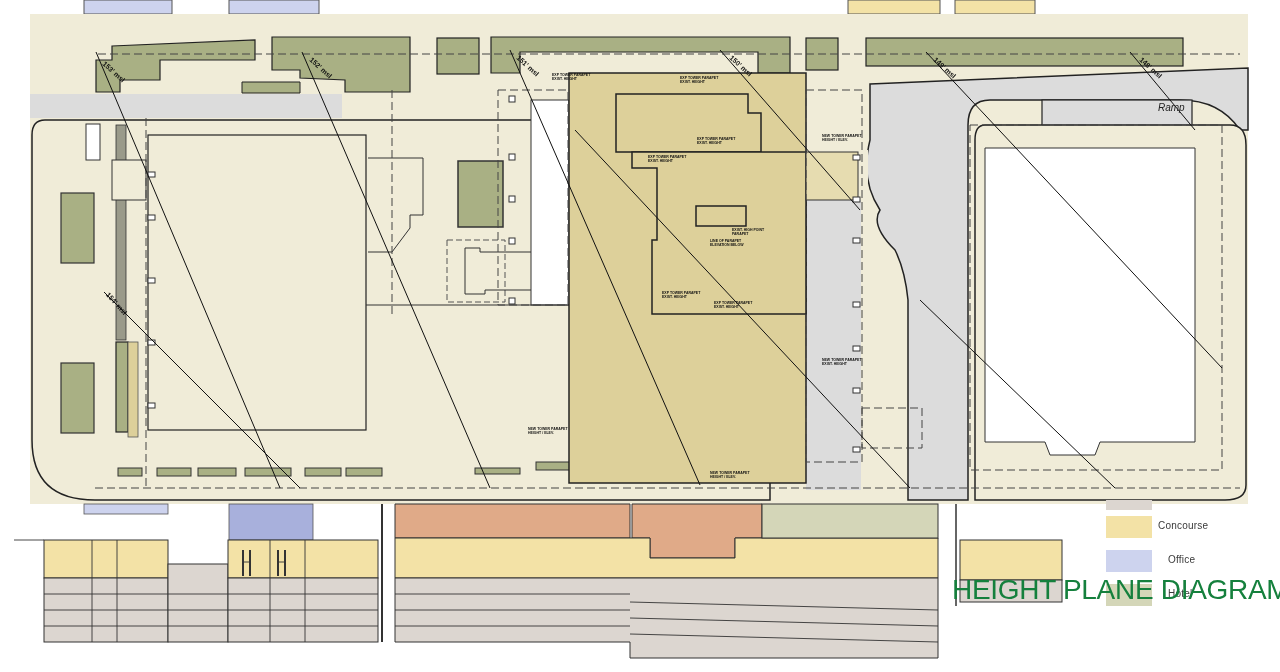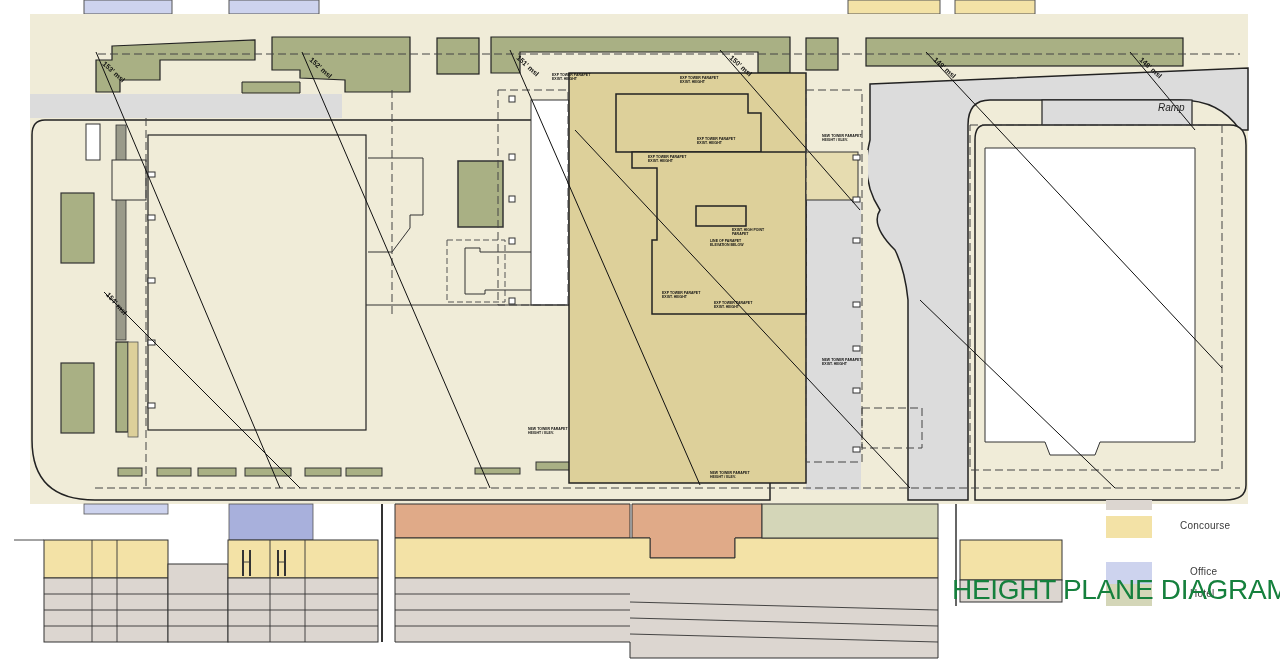--- a/index.html
+++ b/index.html
@@ -1,21 +1,21 @@
 <!DOCTYPE html>
 <html><head>
 <meta charset="utf-8">
 <style>
   html,body{margin:0;padding:0;background:#ffffff;}
   body{width:1280px;height:672px;position:relative;overflow:hidden;font-family:"Liberation Sans",sans-serif;}
   #canvas{position:absolute;left:0;top:0;width:1280px;height:672px;}
   .legend{position:absolute;left:1106px;top:514px;width:170px;}
   .legend-item{position:absolute;left:0;height:22px;width:170px;}
   .swatch{position:absolute;left:0;top:0;width:46px;height:22px;}
-  .legend-label{position:absolute;left:52px;top:4px;font-size:10px;color:#3a3a3a;font-family:"Liberation Sans",sans-serif;letter-spacing:0.2px;margin-left:22px;}
+  .legend-label{position:absolute;left:52px;top:4px;font-size:10px;color:#3a3a3a;font-family:"Liberation Sans",sans-serif;letter-spacing:0.2px;}
   .title{position:absolute;left:952px;top:574px;font-size:28px;color:#15803d;font-family:"Liberation Sans",sans-serif;white-space:nowrap;letter-spacing:-0.3px;}
   .contour-label{position:absolute;font-size:7px;font-weight:bold;color:#111;font-family:"Liberation Sans",sans-serif;white-space:nowrap;transform-origin:left top;}
   .ramp-label{position:absolute;left:1158px;top:102px;font-size:10px;font-style:italic;color:#222;font-family:"Liberation Sans",sans-serif;}
   .note{position:absolute;font-size:3.5px;line-height:4px;color:#111;font-family:"Liberation Sans",sans-serif;white-space:nowrap;font-weight:bold;}
 </style>
 </head>
 <body>
 
 <svg id="canvas" width="1280" height="672" viewBox="0 0 1280 672" xmlns="http://www.w3.org/2000/svg">
 
@@ -187,21 +187,21 @@
 <div class="note" style="left:822px;top:358px;">NEW TOWER PARAPET<br>EXIST. HEIGHT</div>
 <div class="note" style="left:528px;top:427px;">NEW TOWER PARAPET<br>HEIGHT / ELEV.</div>
 <div class="note" style="left:710px;top:471px;">NEW TOWER PARAPET<br>HEIGHT / ELEV.</div>
 
 <div class="legend">
   <div class="swatch" style="top:-14px;height:10px;background:#dcd6d0;"></div>
   <div class="legend-item" style="top:2px;">
     <div class="swatch" style="background:#f3e2a6;"></div>
     <span class="legend-label">Concourse</span>
   </div>
-  <div class="legend-item" style="top:48px;text-align:right;">
+  <div class="legend-item" style="top:36px;text-align:right;">
     <div class="swatch" style="background:#cdd3ee;"></div>
     <span class="legend-label" style="left:62px;">Office</span>
   </div>
   <div class="legend-item" style="top:70px;">
     <div class="swatch" style="background:#d4d6b8;"></div>
     <span class="legend-label" style="left:62px;">Hotel</span>
   </div>
 </div>
 
 <div class="title">HEIGHT PLANE DIAGRAM</div>

